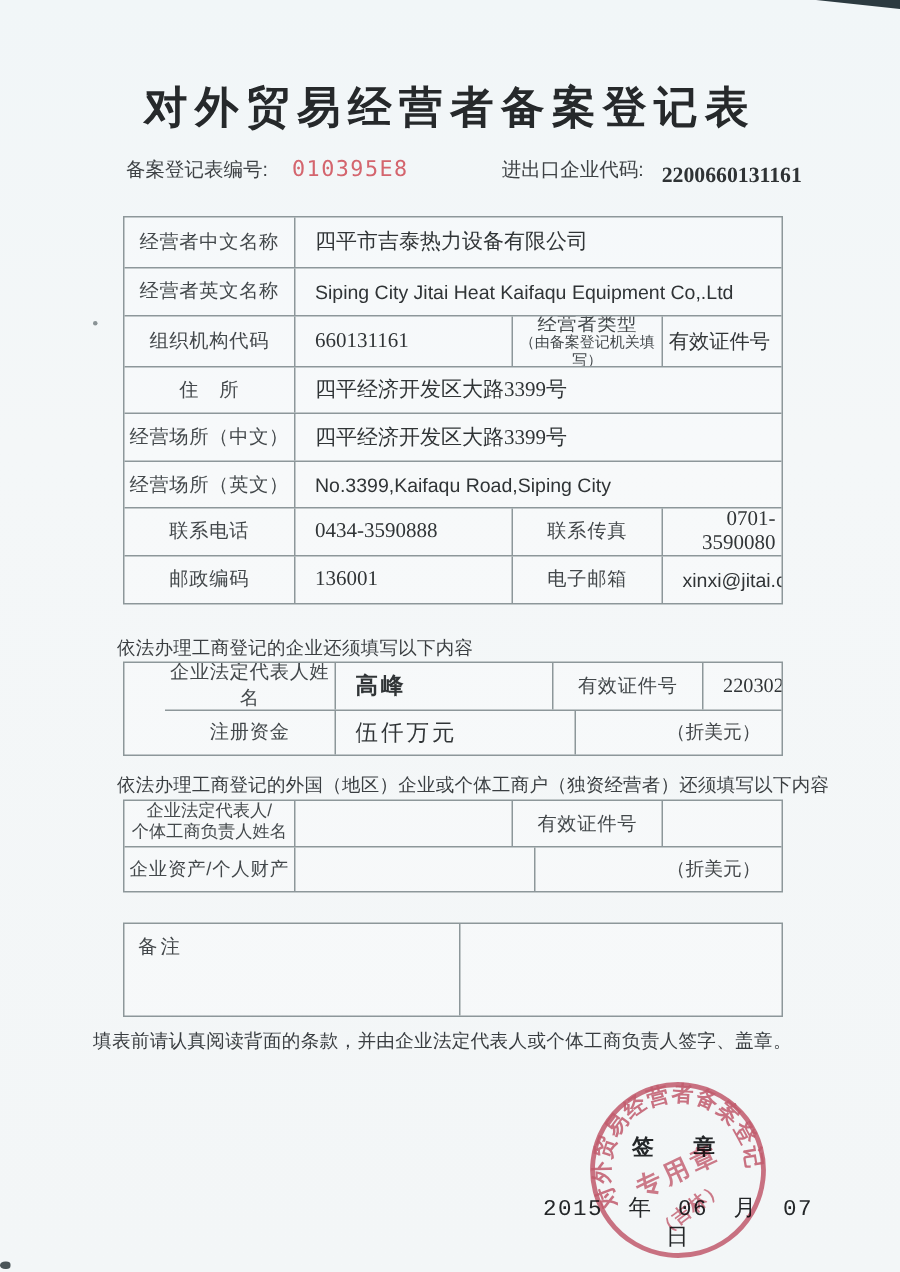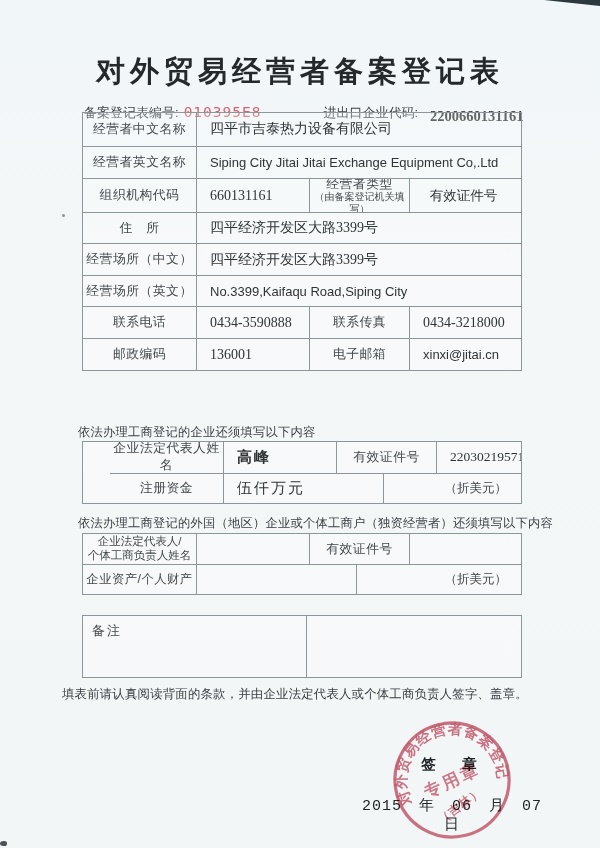--- a/index.html
+++ b/index.html
@@ -15,40 +15,40 @@
   }
   .doc-title{
     position:absolute; top:52px; left:0; width:100%; text-align:center;
     font-size:29px; font-weight:bold; letter-spacing:5px; color:#26292b;
   }
   .hdr{position:absolute; top:104px; left:84px; width:460px; display:flex; font-size:13px; color:#3e4245;}
   .hdr-left{display:flex; align-items:baseline;}
   .hdr-right{display:flex; align-items:baseline; margin-left:62px;}
   .serial{
     font-family:"DejaVu Sans Mono","Liberation Mono",monospace;
-    color:var(--serial-red); font-size:14.5px; letter-spacing:1px; margin-left:5px;
+    color:var(--serial-red); font-size:14.5px; letter-spacing:1px; margin-left:16px;
   }
   .code-val{
     font-family:"Liberation Serif","DejaVu Serif",serif; font-size:14.5px;
     margin-left:12px; position:relative; top:4px; color:#2f3335;font-weight:bold;
   }
   .tbl{position:absolute; left:82px; width:440px; border:1px solid var(--line); background:rgba(255,255,255,0.25);}
   .tr{display:flex; border-top:1px solid var(--line);}
   .tr:first-child{border-top:0;}
   .td{border-left:1px solid var(--line); display:flex; align-items:center; overflow:hidden;}
   .td:first-child{border-left:0;}
   .lab{justify-content:center; text-align:center; font-size:12.8px; color:#43484b; letter-spacing:.5px; padding:0 2px;}
   .val{padding:0 4px 0 13px; font-family:"Liberation Serif","DejaVu Serif",serif; font-size:14px; color:#303436;}
   .val.sans{font-family:"Liberation Sans","DejaVu Sans",sans-serif; font-size:13px;}
   .val.bold{font-weight:bold; font-size:15px; letter-spacing:2px;}
   .val.center{justify-content:center; padding-left:0; font-size:13.5px;}
   .col{flex-direction:column; justify-content:center; line-height:1.2;}
   .sub{font-size:10px; letter-spacing:0;}
   .smalllab{font-size:11.5px; letter-spacing:0;align-items:center;}
-  .w-lab{width:113px;} .w-val{width:113px;} .w-lab2{width:100px;} .w-rest{flex:1;text-align:right;} .w-cap{width:160px;}
+  .w-lab{width:113px;} .w-val{width:113px;} .w-lab2{width:100px;margin-left:32px;} .w-rest{flex:1;text-align:right;} .w-cap{width:160px;}
   .paren{justify-content:flex-end; padding-right:14px; font-size:12.5px; color:#44484b;}
   .sec{position:absolute; left:78px; font-size:12.3px; color:#3a3e41; letter-spacing:.2px; white-space:nowrap;text-align:right;}
   .remarks-cell{align-items:flex-start; padding:6px 0 0 9px; font-size:13px; color:#44484b; letter-spacing:2px;}
   .notice{position:absolute; left:62px; top:686px; font-size:12.4px; color:#393d40; letter-spacing:.2px; white-space:nowrap;}
   .footer{position:absolute; left:352px; top:722px; width:200px; text-align:center; color:#232628;}
   .authority{font-size:14.5px; font-weight:bold; letter-spacing:2px;}
   .sign{margin-top:33px; font-size:14.5px; font-weight:bold; letter-spacing:6px;}
   .date{margin-top:22px; font-size:15px; font-family:Liberation Mono, monospace; word-spacing:7px; letter-spacing:1px;}
   .stamp{position:absolute; left:386px; top:714px; width:132px; height:132px; mix-blend-mode:multiply; opacity:.92; pointer-events:none;}
   .stamp-ring{fill:none; stroke:var(--stamp-red); stroke-width:3.2; opacity:.85;}
@@ -75,28 +75,28 @@
     <div class="hdr-left">
       <span>备案登记表编号:</span>
       <span class="serial">010395E8</span>
     </div>
     <div class="hdr-right">
       <span>进出口企业代码:</span>
       <span class="code-val">2200660131161</span>
     </div>
   </div>
 
-  <div class="tbl" style="top:112px;">
+  <div class="tbl" style="top:144px;">
     <div class="tr" style="height:32.5px">
       <div class="td lab w-lab">经营者中文名称</div>
       <div class="td val w-rest">四平市吉泰热力设备有限公司</div>
     </div>
     <div class="tr" style="height:32.5px">
       <div class="td lab w-lab">经营者英文名称</div>
-      <div class="td val sans w-rest">Siping City Jitai Jitai Exchange Equipment Co,.Ltd</div>
+      <div class="td val sans w-rest">Siping City Jitai Heat Kaifaqu Equipment Co,.Ltd</div>
     </div>
     <div class="tr" style="height:34px">
       <div class="td lab w-lab">组织机构代码</div>
       <div class="td val w-val">660131161</div>
       <div class="td lab w-lab2 col">
         <span>经营者类型</span>
         <span class="sub">（由备案登记机关填写）</span>
       </div>
       <div class="td val center w-rest">有效证件号</div>
     </div>
@@ -109,21 +109,21 @@
       <div class="td val w-rest">四平经济开发区大路3399号</div>
     </div>
     <div class="tr" style="height:31px">
       <div class="td lab w-lab">经营场所（英文）</div>
       <div class="td val sans w-rest">No.3399,Kaifaqu Road,Siping City</div>
     </div>
     <div class="tr" style="height:32px">
       <div class="td lab w-lab">联系电话</div>
       <div class="td val w-val">0434-3590888</div>
       <div class="td lab w-lab2">联系传真</div>
-      <div class="td val w-rest">0434-3218000</div>
+      <div class="td val w-rest">0701-3590080</div>
     </div>
     <div class="tr" style="height:32px">
       <div class="td lab w-lab">邮政编码</div>
       <div class="td val w-val">136001</div>
       <div class="td lab w-lab2">电子邮箱</div>
       <div class="td val sans w-rest">xinxi@jitai.cn</div>
     </div>
   </div>
 
   <div class="sec" style="top:424px">依法办理工商登记的企业还须填写以下内容</div>

